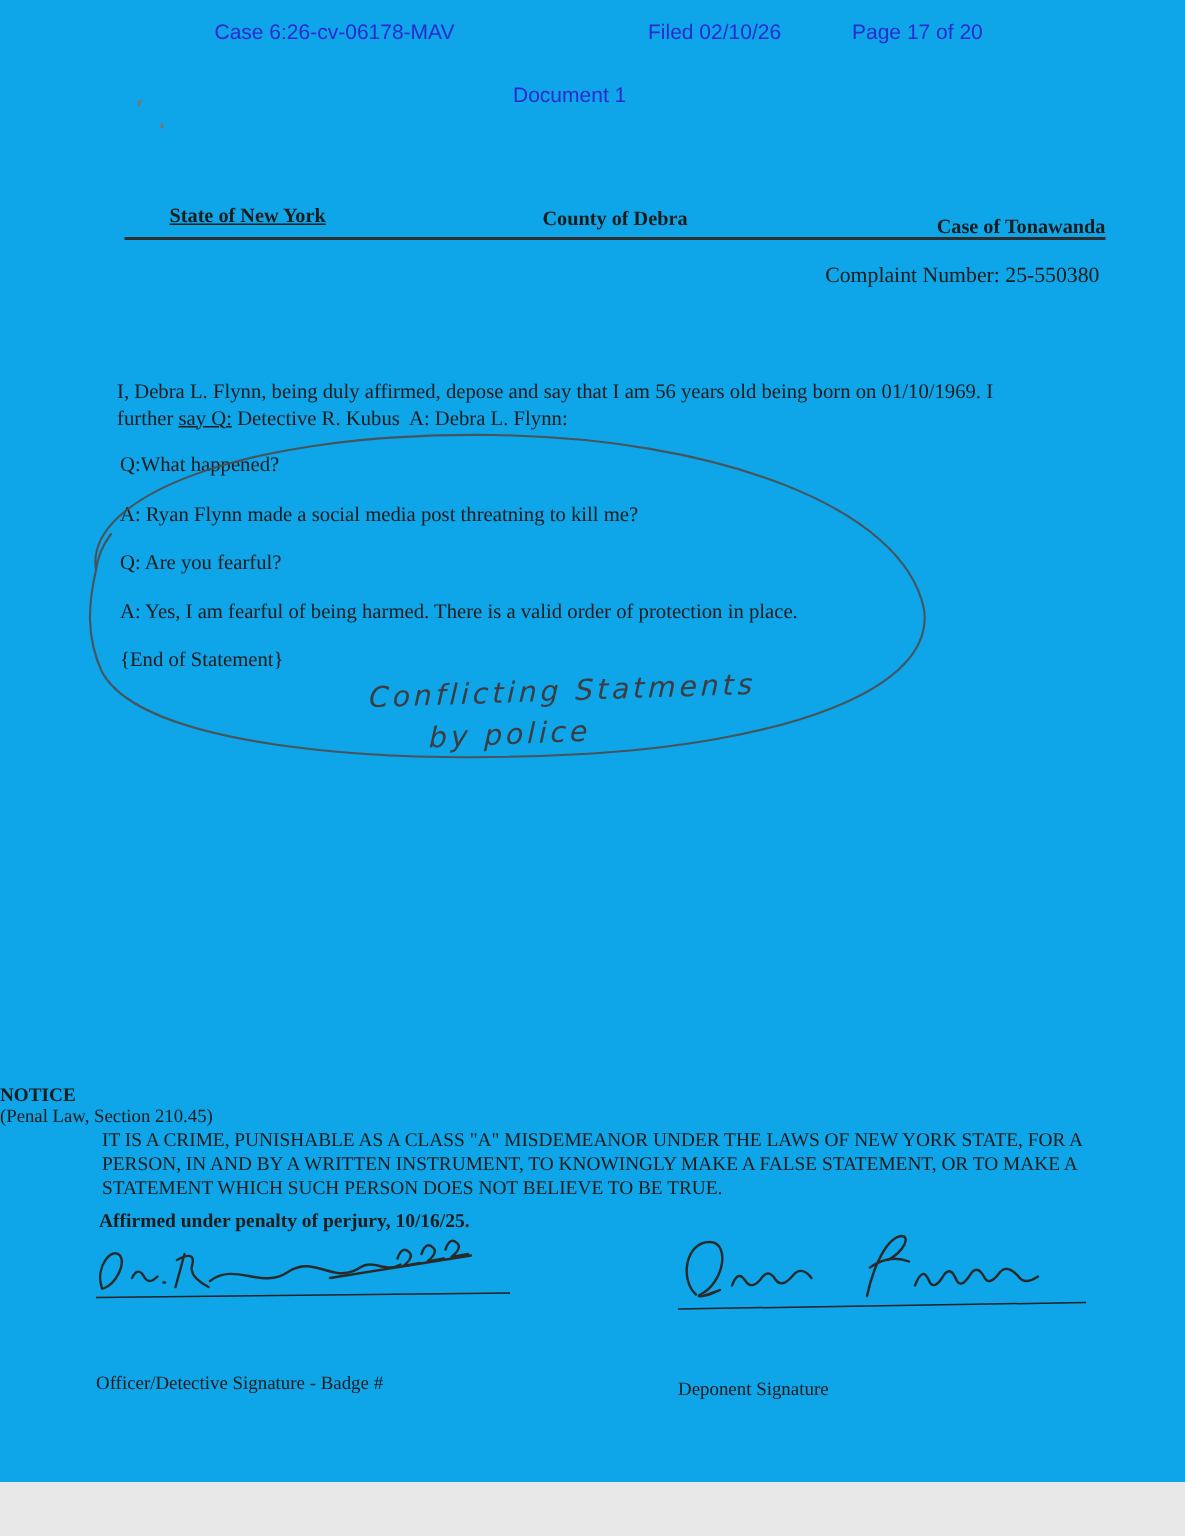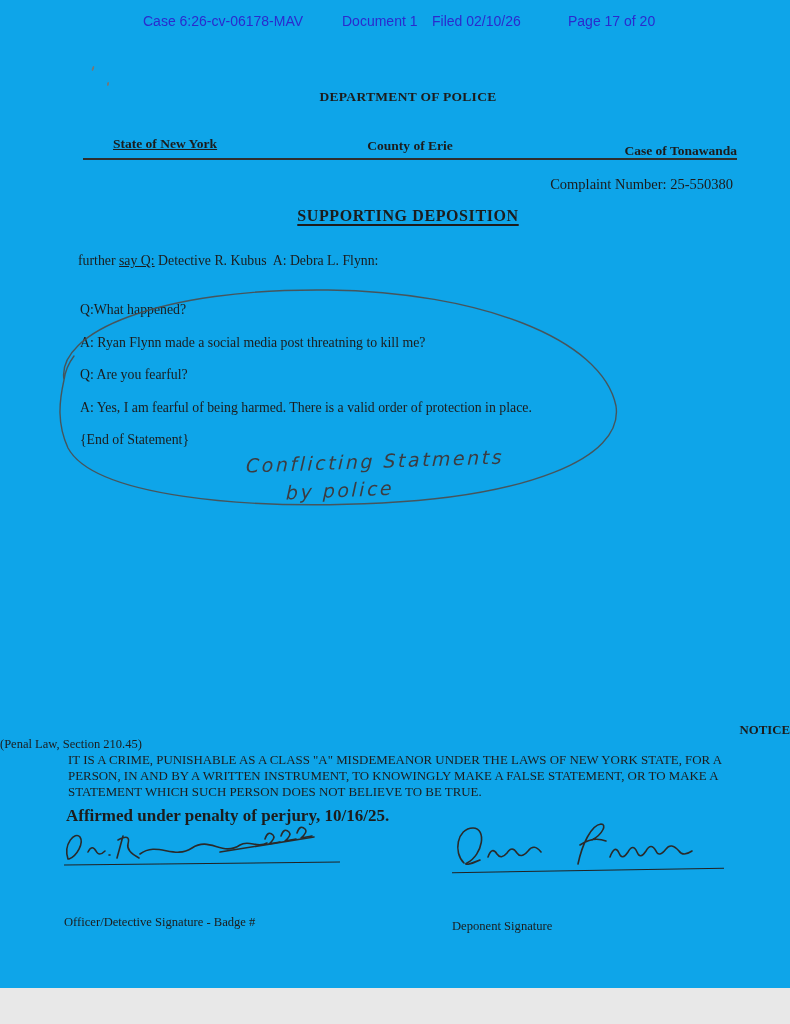--- a/index.html
+++ b/index.html
@@ -4,21 +4,21 @@
 <style>
   html,body{margin:0;padding:0;background:#e8e8e8;}
   .page{
     position:relative;width:790px;height:988px;background:#0ea5e9;
     overflow:hidden;font-family:"Liberation Serif",serif;color:#1c1c1c;
   }
   
   .court-header{position:absolute;top:13px;left:0;width:790px;height:20px;
     font-family:"Liberation Sans",sans-serif;font-size:14px;}
   .ch-item{position:absolute;top:0;white-space:nowrap;}
-  .ch-case{left:143px;} .ch-doc{left:342px;} .ch-filed{left:432px;} .ch-page{left:568px;}
+  .ch-case{left:143px;} .ch-doc{left:342px;margin-top:42px;} .ch-filed{left:432px;} .ch-page{left:568px;}
 
   
   .agency{position:absolute;top:88px;left:30px;width:756px;text-align:center;
     font-weight:bold;font-size:13.5px;line-height:17px;letter-spacing:.3px;}
 
   
   .juris{position:absolute;top:134px;left:83px;width:654px;height:24px;
     border-bottom:2.5px solid #2e2e2e;font-weight:bold;font-size:13.5px;}
   .juris-left{position:absolute;left:2px;top:2px;text-decoration:underline;margin-left:28px;}
   .juris-center{position:absolute;left:0;width:100%;text-align:center;top:4px;}
@@ -36,26 +36,26 @@
 
   .stmt-line{position:absolute;left:80px;font-size:13.8px;white-space:pre;}
 
   .circle-svg{position:absolute;left:50px;top:280px;width:580px;height:238px;}
 
   .hand{position:absolute;font-family:"DejaVu Sans",sans-serif;font-style:italic;
     color:#3c3c41;font-size:19px;letter-spacing:2.5px;white-space:nowrap;}
   .hand1{left:246px;top:450px;transform:rotate(-2deg) skewX(-4deg);}
   .hand2{left:286px;top:479px;transform:rotate(-2.5deg) skewX(-4deg);}
 
-  .notice-head{position:absolute;top:723px;left:0;width:790px;text-align:right;
+  .notice-head{position:absolute;top:723px;left:0;width:790px;text-align:left;
     font-weight:bold;font-size:12.8px;}
   .notice-sub{position:absolute;top:737px;left:0;width:790px;text-align:left;font-size:12.5px;}
   .notice-body{position:absolute;top:753px;left:68px;width:668px;font-size:12.9px;line-height:15.8px;}
 
-  .affirm{position:absolute;top:806px;left:66px;font-weight:bold;font-size:17px;}
+  .affirm{position:absolute;top:806px;left:66px;font-weight:bold;font-size:13px;}
 
   .sig-svg{position:absolute;}
   .sig-officer{left:60px;top:826px;width:290px;height:42px;}
   .sig-deponent{left:448px;top:818px;width:284px;height:56px;}
   .sig-line{position:absolute;border-top:1.7px solid #222;}
   .sig-line-officer{left:64px;top:863px;width:276px;transform:rotate(-.6deg);}
   .sig-line-deponent{left:452px;top:870px;width:272px;transform:rotate(-.9deg);}
   .sig-label{position:absolute;font-size:12.6px;margin-top:40px;}
   .lbl-officer{left:64px;top:875px;}
   .lbl-deponent{left:452px;top:879px;}
@@ -79,34 +79,33 @@
     <span class="ch-item ch-case">Case 6:26-cv-06178-MAV</span>
     <span class="ch-item ch-doc">Document 1</span>
     <span class="ch-item ch-filed">Filed 02/10/26</span>
     <span class="ch-item ch-page">Page 17 of 20</span>
   </div>
 
   <span class="scan-speck sp1"></span>
   <span class="scan-speck sp2"></span>
 
   <div class="agency">
-    <div>DEPARTMENT OF POLICE</div>
   </div>
 
   <div class="juris">
     <span class="juris-left">State of New York</span>
-    <span class="juris-center">County of Erie</span>
+    <span class="juris-center">County of Debra</span>
     <span class="juris-right">Case of Tonawanda</span>
   </div>
 
   <div class="complaint">Complaint Number: 25-550380</div>
 
-  <div class="doc-title">SUPPORTING DEPOSITION</div>
 
   <div class="intro">
+    <div>I, Debra L. Flynn, being duly affirmed, depose and say that I am 56 years old being born on 01/10/1969. I</div>
     <div class="intro-line2"><span>further </span><span class="u">say Q:</span><span> Detective R. Kubus  A: Debra L. Flynn:</span></div>
   </div>
 
   <div class="stmt-line" style="top:302px">Q:What happened?</div>
   <div class="stmt-line" style="top:335px">A: Ryan Flynn made a social media post threatning to kill me?</div>
   <div class="stmt-line" style="top:367px">Q: Are you fearful?</div>
   <div class="stmt-line" style="top:400px">A: Yes, I am fearful of being harmed. There is a valid order of protection in place.</div>
   <div class="stmt-line" style="top:432px">{End of Statement}</div>
 
   <svg class="circle-svg" viewBox="0 0 580 238">

